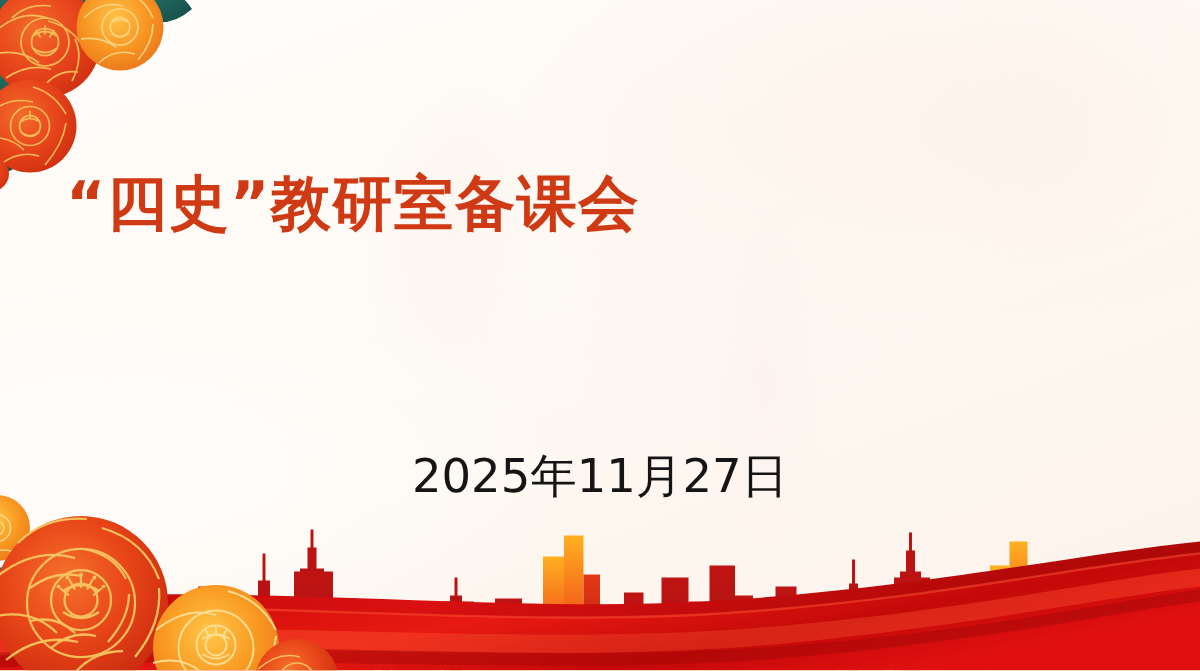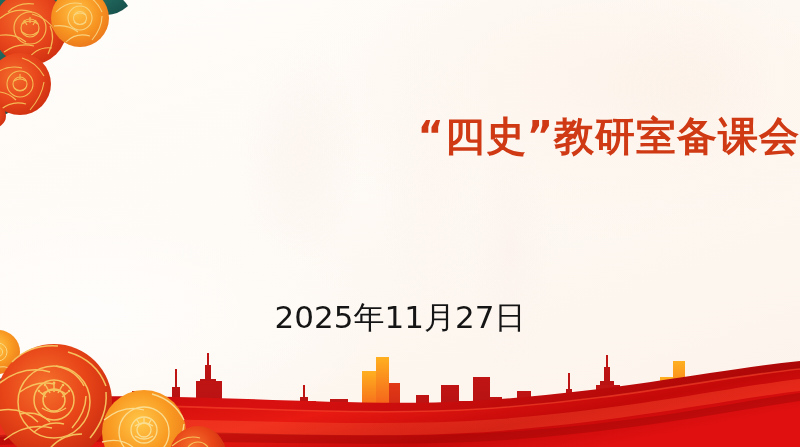--- a/index.html
+++ b/index.html
@@ -31,21 +31,21 @@
       radial-gradient(ellipse 60px 170px at 510px 250px, rgba(249,232,230,.5) 0%, rgba(249,232,230,0) 72%),
       radial-gradient(ellipse 120px 120px at 690px 90px, rgba(250,236,226,.5) 0%, rgba(250,236,226,0) 70%);
   }
 
   
   .title {
     position: absolute;
     left: 0;
     right: 0;
     top: 113px;
-    text-align: right;
+    text-align: left;
     font-family: "DejaVu Sans", "Liberation Sans", sans-serif;
     font-size: 40px;
     font-weight: bold;
     letter-spacing: 1px;
     color: #cf3a15;
     line-height: 1.15;
     white-space: nowrap;
     padding-left: 44px;
   }
 

